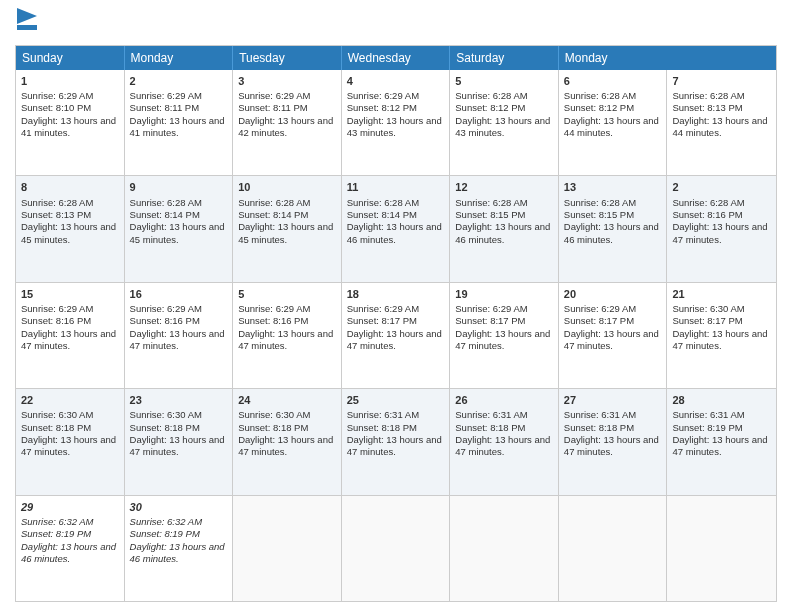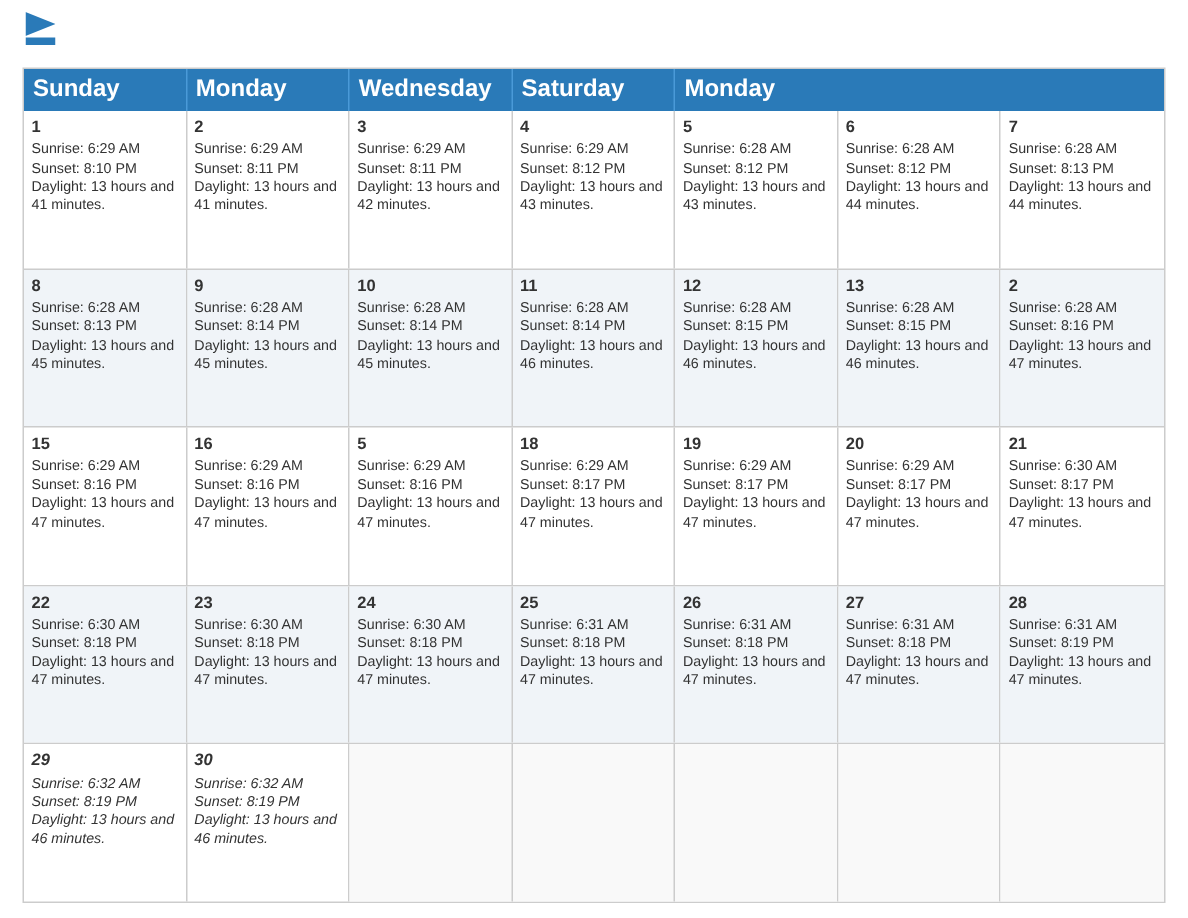--- a/index.html
+++ b/index.html
@@ -59,22 +59,22 @@
       flex-direction: column;
       border: 1px solid #ccc;
     }
     .cal-header {
       display: grid;
       grid-template-columns: repeat(7, 1fr);
       background: #2a7ab8;
     }
     .cal-header-cell {
       color: #fff;
-      font-size: 16px;
-      font-weight: bold;
+      font-size: 12px;
+      font-weight: normal;
       padding: 5px 6px;
       text-align: left;
       border-right: 1px solid #4a9ad8;
     }
     .cal-header-cell:last-child { border-right: none; }
     .cal-body {
       flex: 1;
       display: flex;
       flex-direction: column;
     }
@@ -122,20 +122,21 @@
     <div class="title-area">
       <div class="main-title"></div>
       <div class="subtitle"></div>
     </div>
   </div>
 
   <div class="calendar">
     <div class="cal-header" id="cal-header">
         <div class="cal-header-cell">Sunday</div>
         <div class="cal-header-cell">Monday</div>
+        <div class="cal-header-cell">Tuesday</div>
         <div class="cal-header-cell">Wednesday</div>
         <div class="cal-header-cell">Saturday</div>
         <div class="cal-header-cell">Monday</div>
       </div>
     <div class="cal-body" id="cal-body">
         <div class="cal-row">
           <div class="cal-cell"><span class="day-num">1</span><span>Sunrise: 6:29 AM</span><br><span>Sunset: 8:10 PM</span><br><span>Daylight: 13 hours and 41 minutes.</span></div>
           <div class="cal-cell"><span class="day-num">2</span><span>Sunrise: 6:29 AM</span><br><span>Sunset: 8:11 PM</span><br><span>Daylight: 13 hours and 41 minutes.</span></div>
           <div class="cal-cell"><span class="day-num">3</span><span>Sunrise: 6:29 AM</span><br><span>Sunset: 8:11 PM</span><br><span>Daylight: 13 hours and 42 minutes.</span></div>
           <div class="cal-cell"><span class="day-num">4</span><span>Sunrise: 6:29 AM</span><br><span>Sunset: 8:12 PM</span><br><span>Daylight: 13 hours and 43 minutes.</span></div>

